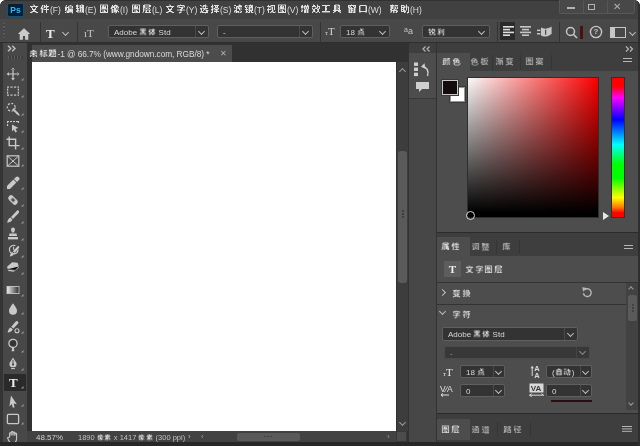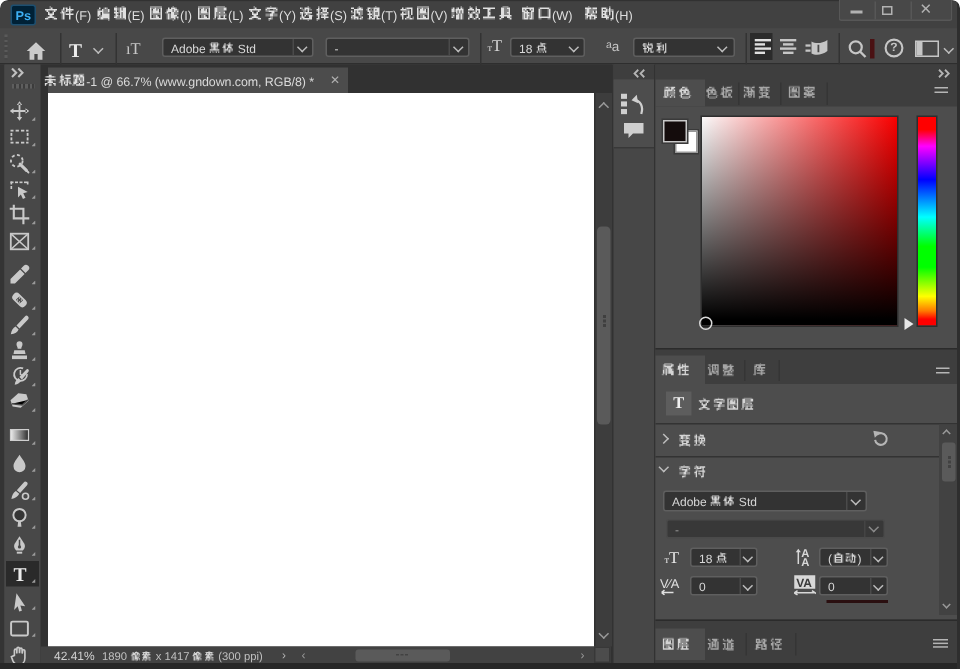--- a/index.html
+++ b/index.html
@@ -513,22 +513,22 @@
       <use href="#u9898"></use>
     </svg>-1 @ 66.7% (www.gndown.com, RGB/8) *</div>
 <div class="ab" style="left:220px;top:48.5px;color:#b0b0b0;font-size:8px">✕</div>
 <div class="ab" style="left:32px;top:62px;width:364px;height:369px;background:#fff"></div>
 <div class="ab" style="left:397px;top:62px;width:11px;height:369px;background:#3d3d3d"></div>
 <div class="chev" style="left:400px;top:69px;transform:rotate(225deg);border-color:#9a9a9a"></div>
 <div class="ab" style="left:398px;top:151px;width:9px;height:132px;background:#5a5a5a;border-radius:3px"></div>
 <div class="ab" style="left:402px;top:213px;width:1.6px;height:1.6px;background:#3f3f3f;box-shadow:0 3px 0 #3f3f3f,0 -3px 0 #3f3f3f"></div>
 <div class="chev" style="left:400px;top:420px;transform:rotate(45deg);border-color:#9a9a9a"></div>
 <div class="ab" style="left:27px;top:431px;width:369px;height:11px;background:#424242"></div>
-<div class="ab" style="left:36px;top:432.5px;color:#cfcfcf;font-size:8px;white-space:nowrap">42.41%</div>
-<div class="ab" style="left:68px;top:433px;color:#c0c0c0;font-size:7.5px;white-space:nowrap">1890 <svg class="cg " style="width:7px;height:7px" viewBox="0 0 10 10">
+<div class="ab" style="left:36px;top:432.5px;color:#cfcfcf;font-size:8px;white-space:nowrap">48.57%</div>
+<div class="ab" style="left:78px;top:433px;color:#c0c0c0;font-size:7.5px;white-space:nowrap">1890 <svg class="cg " style="width:7px;height:7px" viewBox="0 0 10 10">
       <use href="#u50cf"></use>
     </svg><svg class="cg " style="width:7px;height:7px" viewBox="0 0 10 10">
       <use href="#u7d20"></use>
     </svg> x 1417 <svg class="cg " style="width:7px;height:7px" viewBox="0 0 10 10">
       <use href="#u50cf"></use>
     </svg><svg class="cg " style="width:7px;height:7px" viewBox="0 0 10 10">
       <use href="#u7d20"></use>
     </svg> (300 ppi)</div>
 <div class="ab" style="left:188px;top:432px;color:#b5b5b5;font-size:8px">›</div>
 <div class="ab" style="left:201px;top:432px;color:#9a9a9a;font-size:8px">‹</div>

